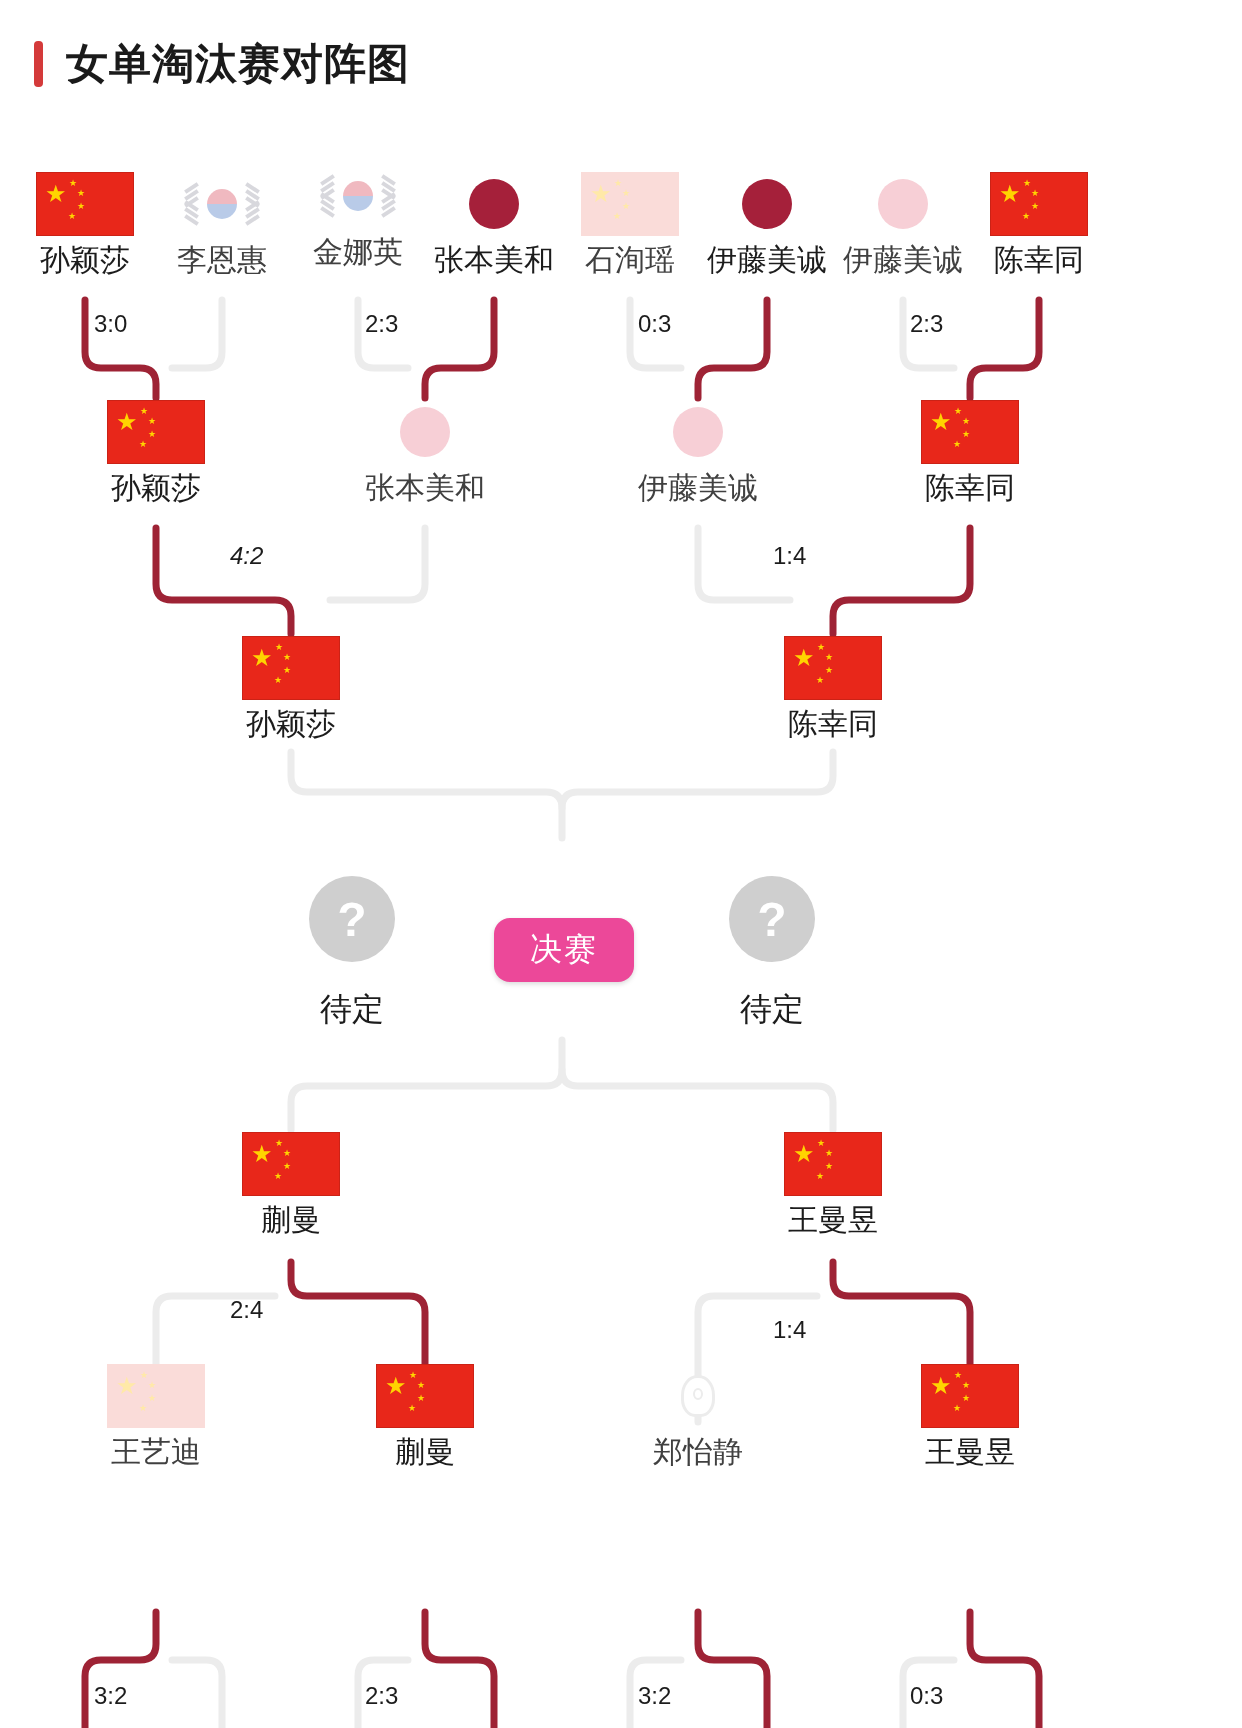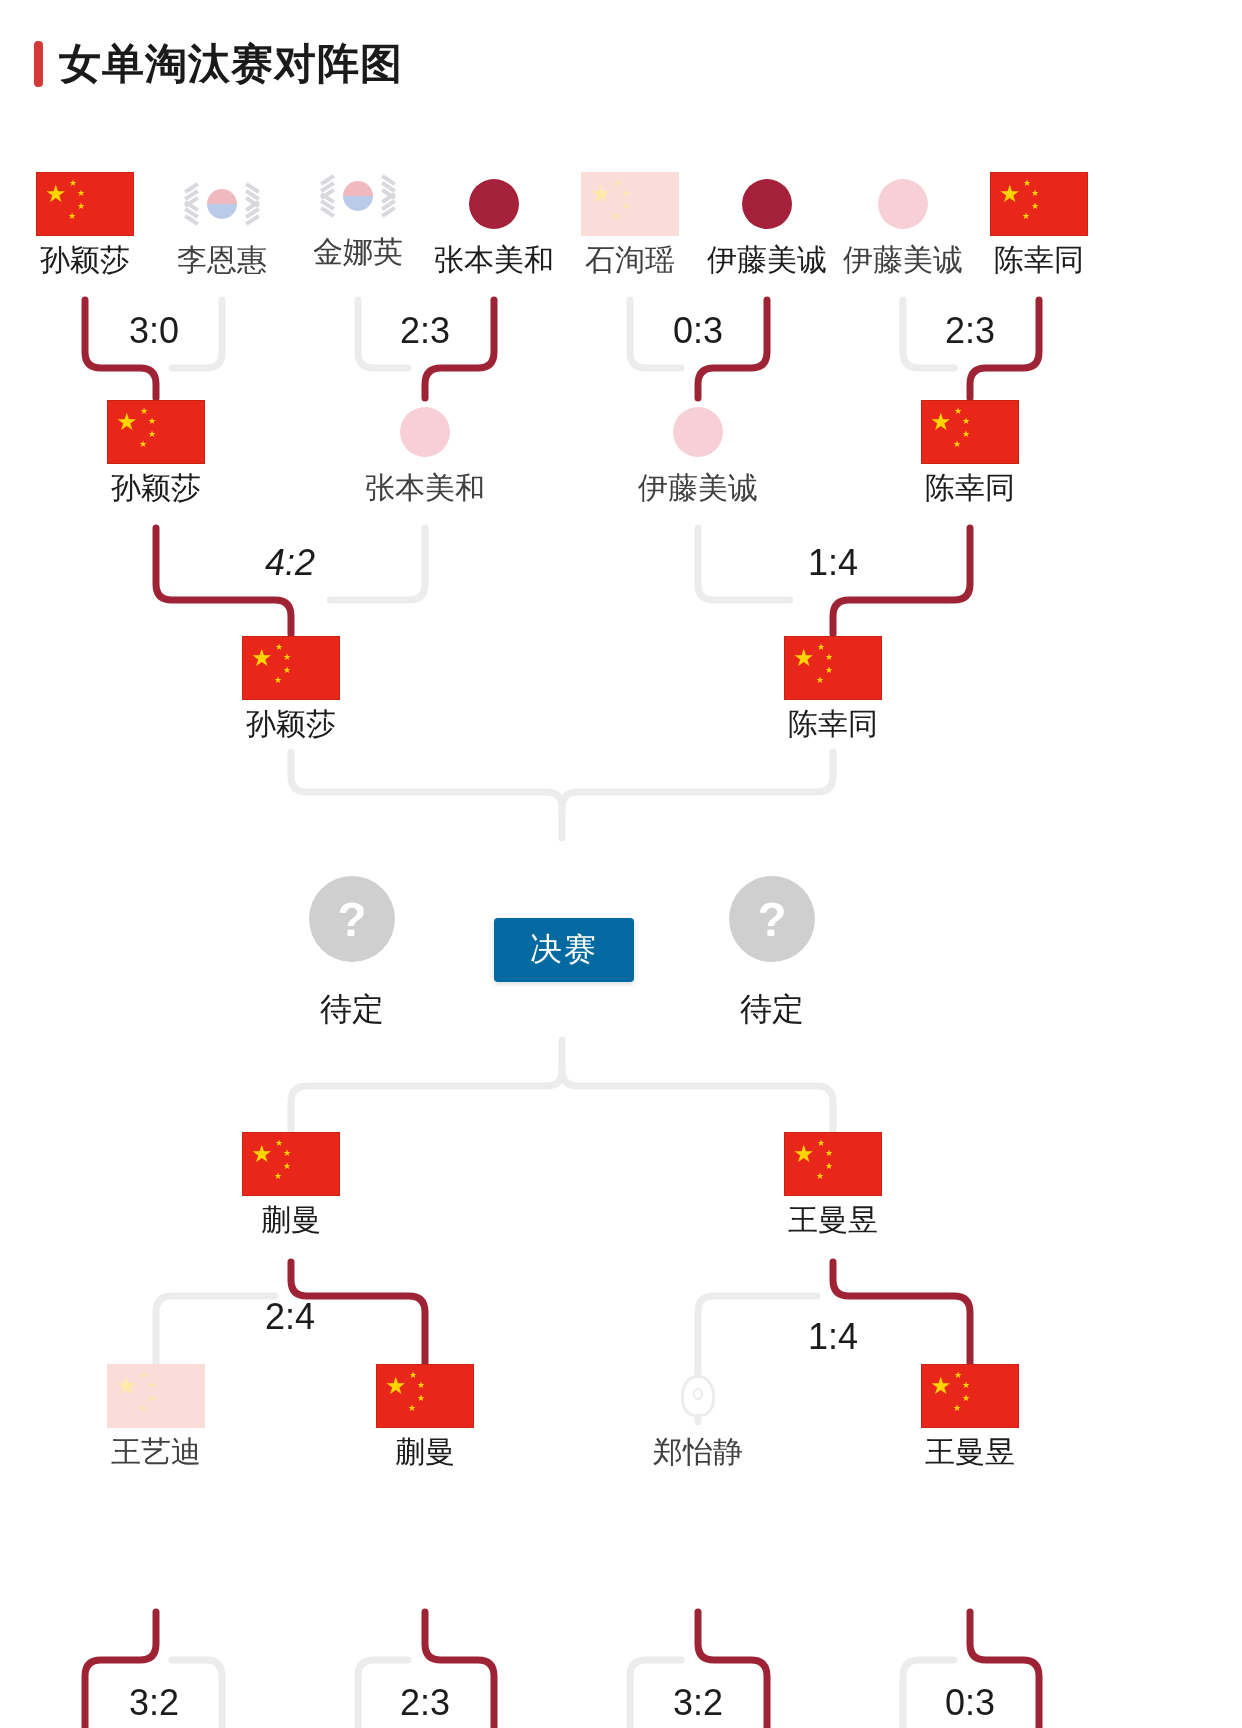--- a/index.html
+++ b/index.html
@@ -5,21 +5,21 @@
   * { box-sizing: border-box; margin:0; padding:0; }
   html,body { background:#ffffff; }
   body {
     width:1242px; height:1728px;
     font-family:"Liberation Sans","DejaVu Sans",sans-serif;
     position:relative; overflow:hidden;
     -webkit-font-smoothing:antialiased;
   }
 
   
-  #title-bar { position:absolute; left:34px; top:36px; display:flex; align-items:center; gap:16px; }
+  #title-bar { position:absolute; left:34px; top:36px; display:flex; align-items:center; gap:23px; }
   #title-accent { width:9px; height:46px; background:#d43a3a; border-radius:4px; }
   #title-text { font-size:42px; font-weight:bold; color:#1a1a1a; letter-spacing:1px; }
 
   
   .node { position:absolute; width:150px; text-align:center; }
   .node .flagwrap { height:56px; display:flex; align-items:center; justify-content:center; }
   .node .name { font-size:30px; color:#1c1c1c; margin-top:8px; white-space:nowrap; font-weight:500;}
   .node.dim .name { color:#404040; font-weight:400; }
 
   
@@ -54,34 +54,34 @@
   .flag-tpe { width:44px; height:52px; position:relative; }
   .flag-tpe .petal { position:absolute; left:50%; top:50%; transform:translate(-50%,-50%);
       width:34px;height:42px; border:3px solid #ececec; border-radius:48% 48% 42% 42%; background:#fff; }
   .flag-tpe .inner { position:absolute; left:50%; top:46%; transform:translate(-50%,-50%);
       width:10px;height:12px;border:2px solid #ececec;border-radius:50%; }
   .flag-cn.faded { background:#fadcd9; border-color:#fadcd9; }
   .flag-cn.faded .s { color:#ffe9a8; }
   .flag-jp.faded { background:#f7cfd6; }
 
   
-  .score { position:absolute; font-size:36px; color:#1c1c1c; text-align:center; width:120px; }
+  .score { position:absolute; font-size:24px; color:#1c1c1c; text-align:left; width:120px; }
 
   
   #wires { position:absolute; left:0; top:0; width:1242px; height:1728px; pointer-events:none; }
 
   
   .tbd { position:absolute; width:160px; text-align:center; }
   .tbd .circle { width:86px;height:86px;border-radius:50%;background:#cfcfcf;
       margin:0 auto; display:flex;align-items:center;justify-content:center;
       color:#ffffff;font-size:48px;font-weight:bold; }
   .tbd .lbl { font-size:32px; color:#1c1c1c; margin-top:26px; }
 
   #final-badge { position:absolute; left:494px; top:918px; width:140px; height:64px;
-      background:#0369a1; border-radius:4px; color:#fff; font-size:32px;
+      background:#ec4899; border-radius:16px; color:#fff; font-size:32px;
       display:flex; align-items:center; justify-content:center; letter-spacing:2px;
       box-shadow:0 2px 5px rgba(0,0,0,.15); }
 </style>
 </head>
 <body>
 
 <div id="title-bar">
   <div id="title-accent"></div>
   <div id="title-text">女单淘汰赛对阵图</div>
 </div>

